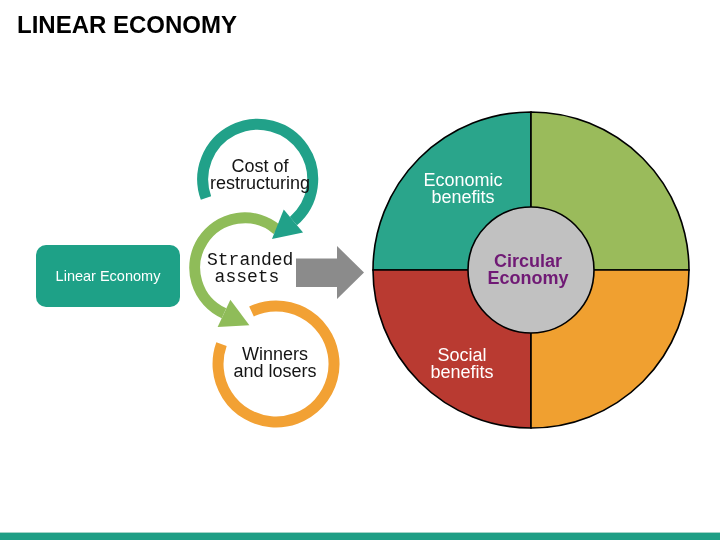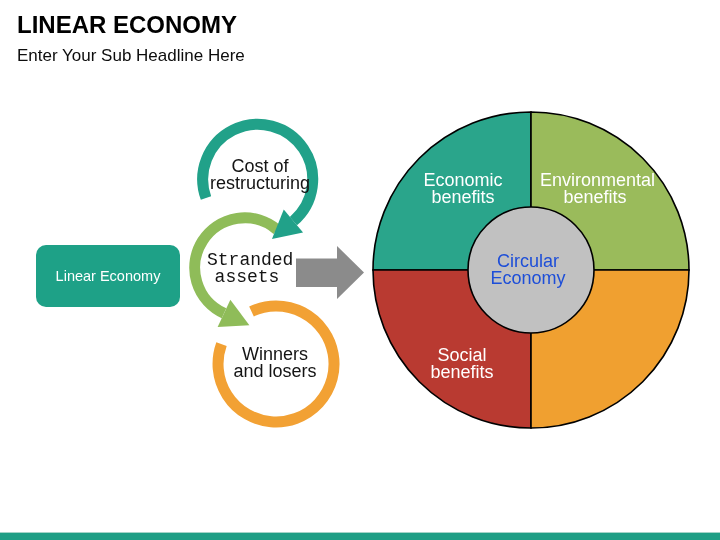--- a/index.html
+++ b/index.html
@@ -18,21 +18,21 @@
   }
   svg.diagram { position:absolute; left:0; top:0; }
   .arc  { fill:none; stroke-width:11; }
   .wedge { stroke:#000; stroke-width:1.6; }
   .hub   { stroke:#000; stroke-width:1.6; }
   .lbl {
     position:absolute; text-align:center;
     font-size:18px; line-height:16.5px; color:#141414;
   }
   .lbl.light { color:#ffffff; }
-  .lbl.bold  { font-weight:normal; color:#1d4ed8; }
+  .lbl.bold  { font-weight:bold; color:#701a75; }
   .linear-box {
     position:absolute; left:36px; top:245px; width:144px; height:62px;
     background:#1EA187; border-radius:10px;
     display:flex; align-items:center; justify-content:center;
     color:#ffffff; font-size:14.5px;
   }
   .footer-bar {
     position:absolute; left:0; bottom:0; width:720px; height:8px;
     background:#1F9E85; border-top:1px solid #A5D4C8; box-sizing:border-box;
   }
@@ -45,21 +45,20 @@
   .lbl-social        { left:422px; top:333px; width:80px;margin-top:14px;  }
   .lbl-resource      { left:545px; top:337px; width:90px;  }
   .lbl-center        { left:483px; top:253px; width:90px;  }
 </style>
 </head>
 <body>
 
 <div class="page">
 
   <div class="title">LINEAR ECONOMY</div>
-  <div class="subtitle">Enter Your Sub Headline Here</div>
 
   <svg class="diagram" width="720" height="540" viewBox="0 0 720 540">
 
     <path class="arc" d="M 251.5 311.4 A 58 58 0 1 1 221.5 344.2" stroke="#F2A134"></path>
 
     <path class="arc" d="M 277.1 229.7 A 50 50 0 1 0 224 313.3" stroke="#8FBC59"></path>
     <polygon points="0,-15 28,0 0,15" transform="translate(224,313.3) rotate(25)" fill="#8FBC59"></polygon>
 
     <path class="arc" d="M 206 198 A 55 55 0 1 1 293.4 221.1" stroke="#21A189"></path>
     <polygon points="0,-15 28,0 0,15" transform="translate(293.4,221.1) rotate(140)" fill="#21A189"></polygon>
@@ -75,18 +74,17 @@
 
   <div class="linear-box">
     <span>Linear Economy</span>
   </div>
 
   <div class="lbl lbl-step0">Cost of restructuring</div>
   <div class="lbl lbl-step1">Stranded assets</div>
   <div class="lbl lbl-step2">Winners and losers</div>
 
   <div class="lbl light lbl-economic">Economic benefits</div>
-  <div class="lbl light lbl-environmental">Environmental benefits</div>
   <div class="lbl light lbl-social">Social benefits</div>
   <div class="lbl bold lbl-center">Circular Economy</div>
 
   <div class="footer-bar"></div>
 </div>
 
 </body></html>

